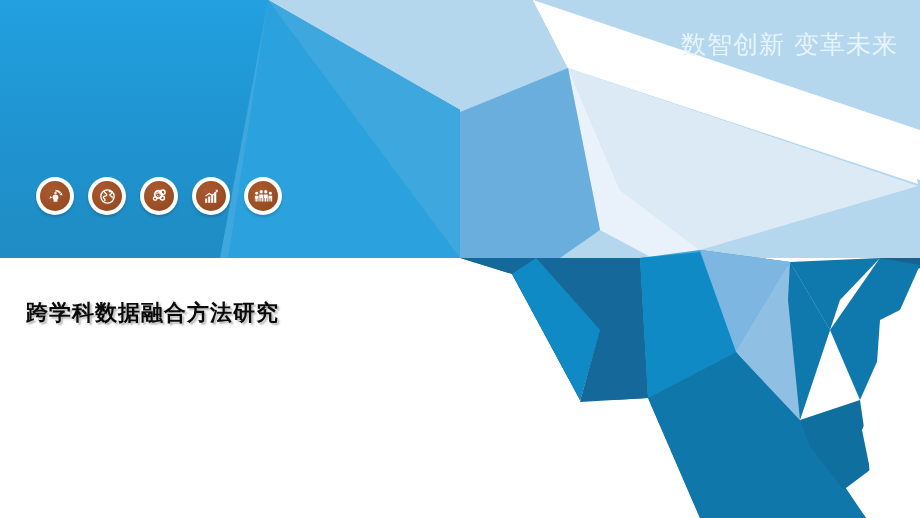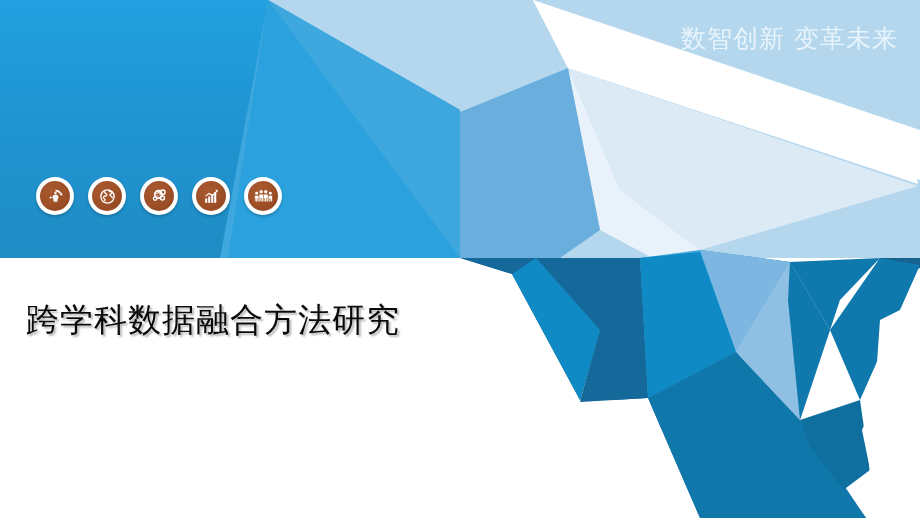--- a/index.html
+++ b/index.html
@@ -36,21 +36,21 @@
   }
   .poly-layer svg {
     display: block;
     width: 920px;
     height: 518px;
   }
   
   .tagline {
     position: absolute;
     right: 22px;
-    top: 26px;
+    top: 32px;
     font-size: 25px;
     line-height: 1;
     color: #e8f4fb;
     letter-spacing: 1px;
     white-space: nowrap;
     font-family: "DejaVu Sans", "Liberation Sans", sans-serif;
   }
   
   .icon-row {
     position: absolute;
@@ -81,22 +81,22 @@
     justify-content: center;
   }
   .icon-badge svg {
     display: block;
   }
   
   .main-title {
     position: absolute;
     left: 26px;
     top: 298px;
-    font-size: 33px;
-    font-weight: normal;
+    font-size: 22px;
+    font-weight: bold;
     color: #0a0a0a;
     letter-spacing: 1px;
     white-space: nowrap;
     text-shadow: 2px 2px 2px rgba(120,120,120,0.55);
     font-family: "DejaVu Sans", "Liberation Sans", sans-serif;
   }
 </style>
 </head>
 <body>
 

